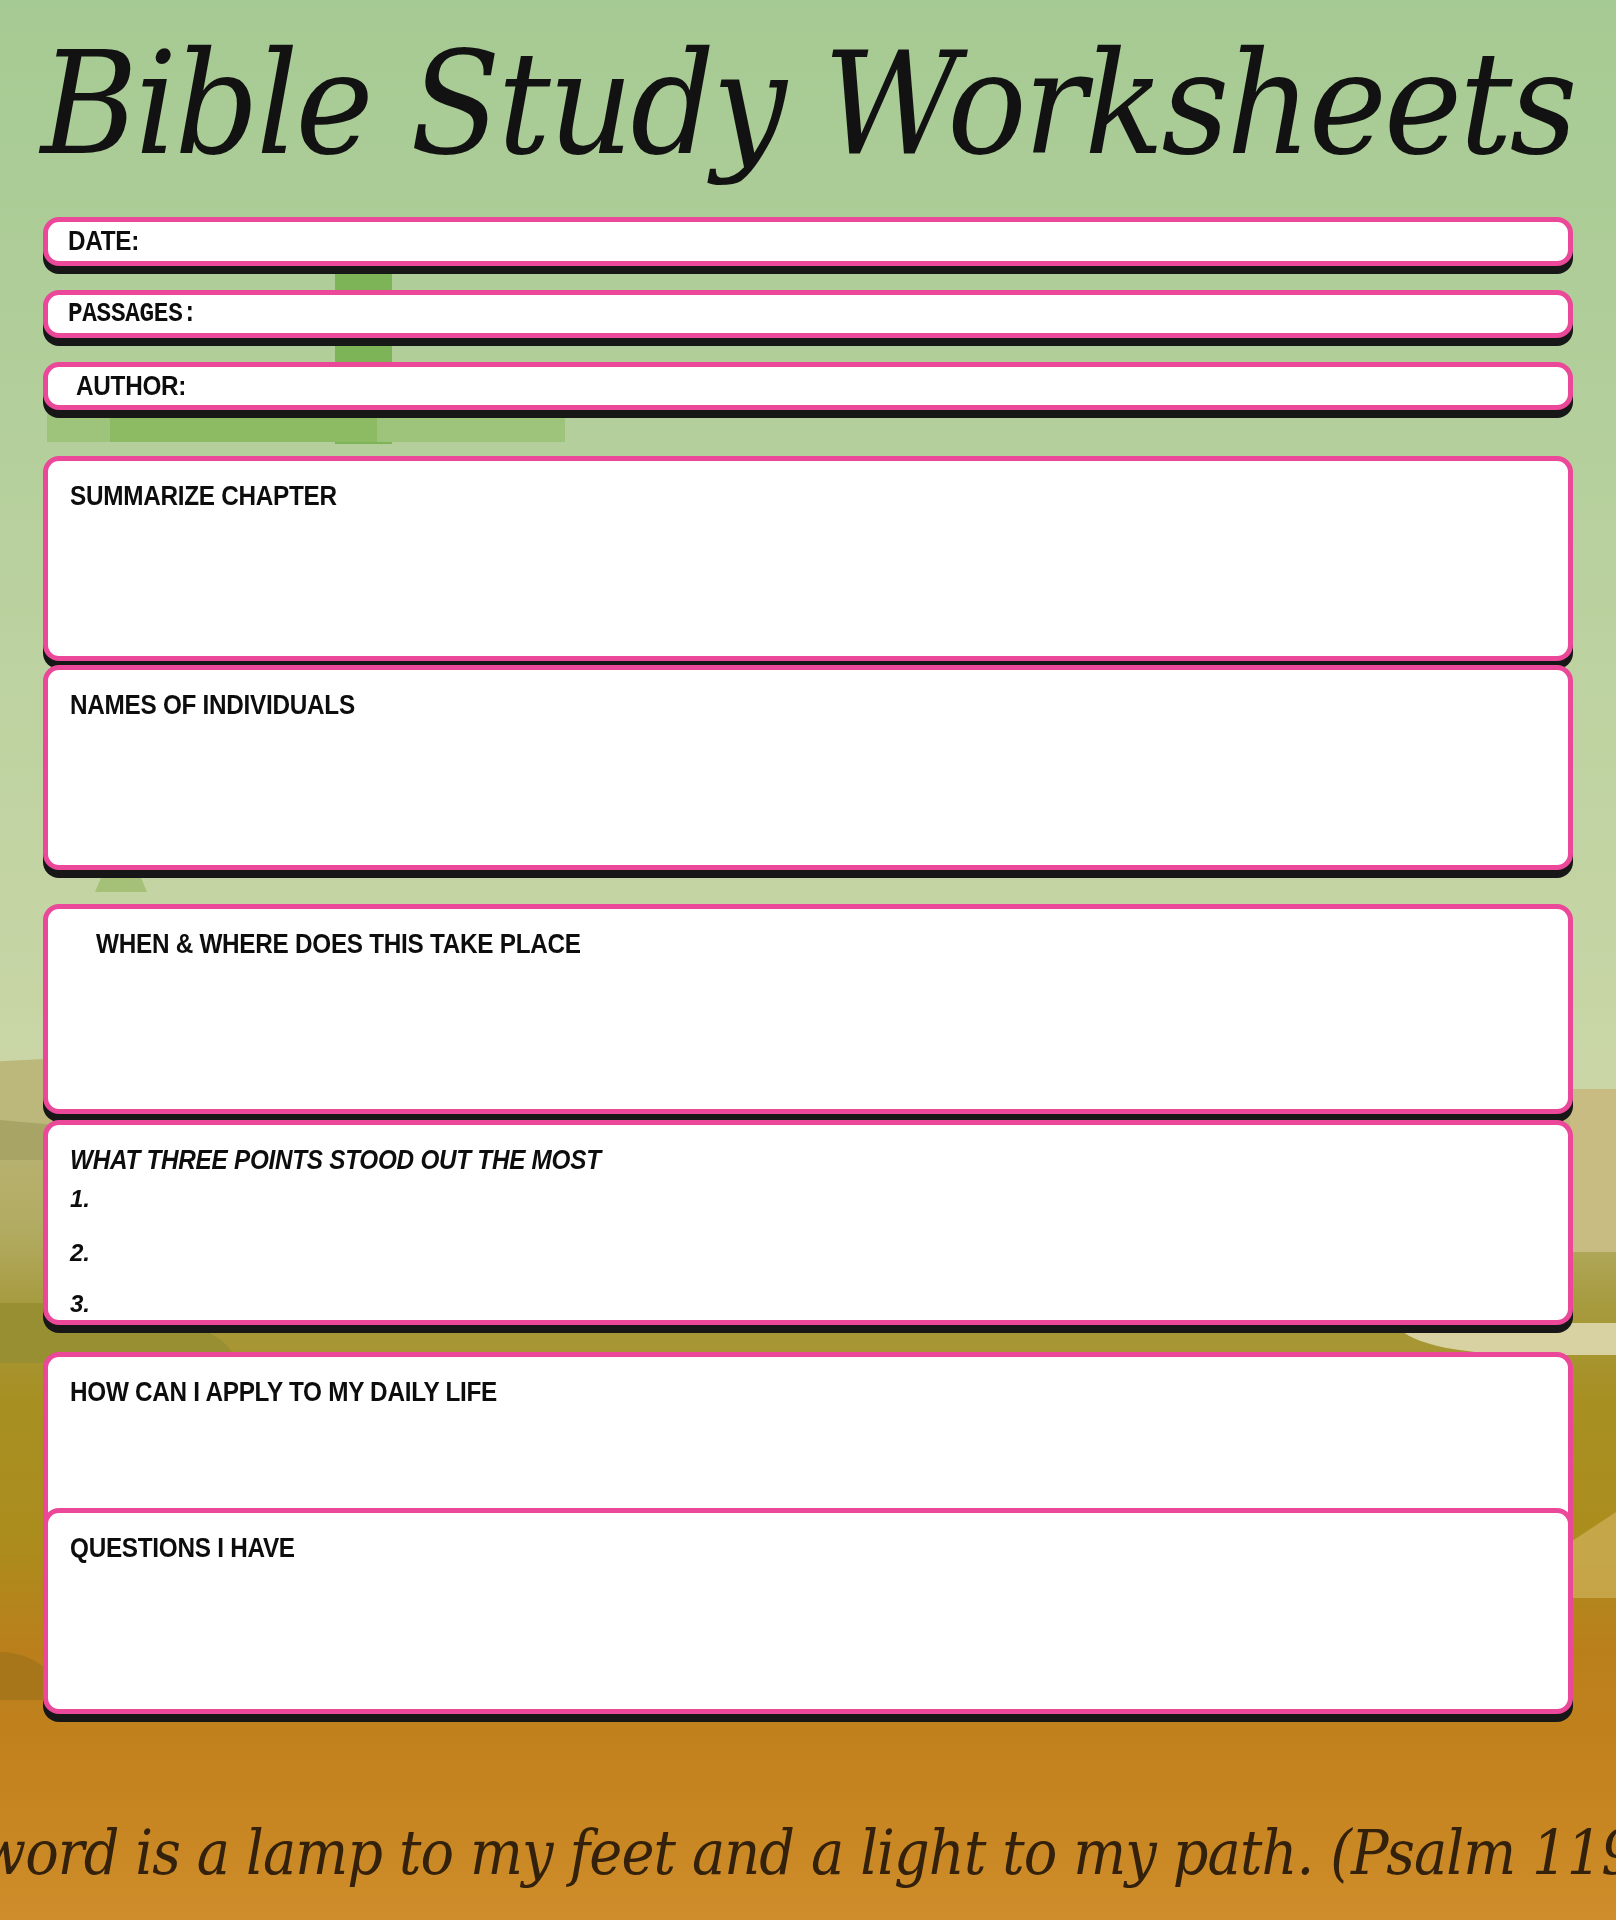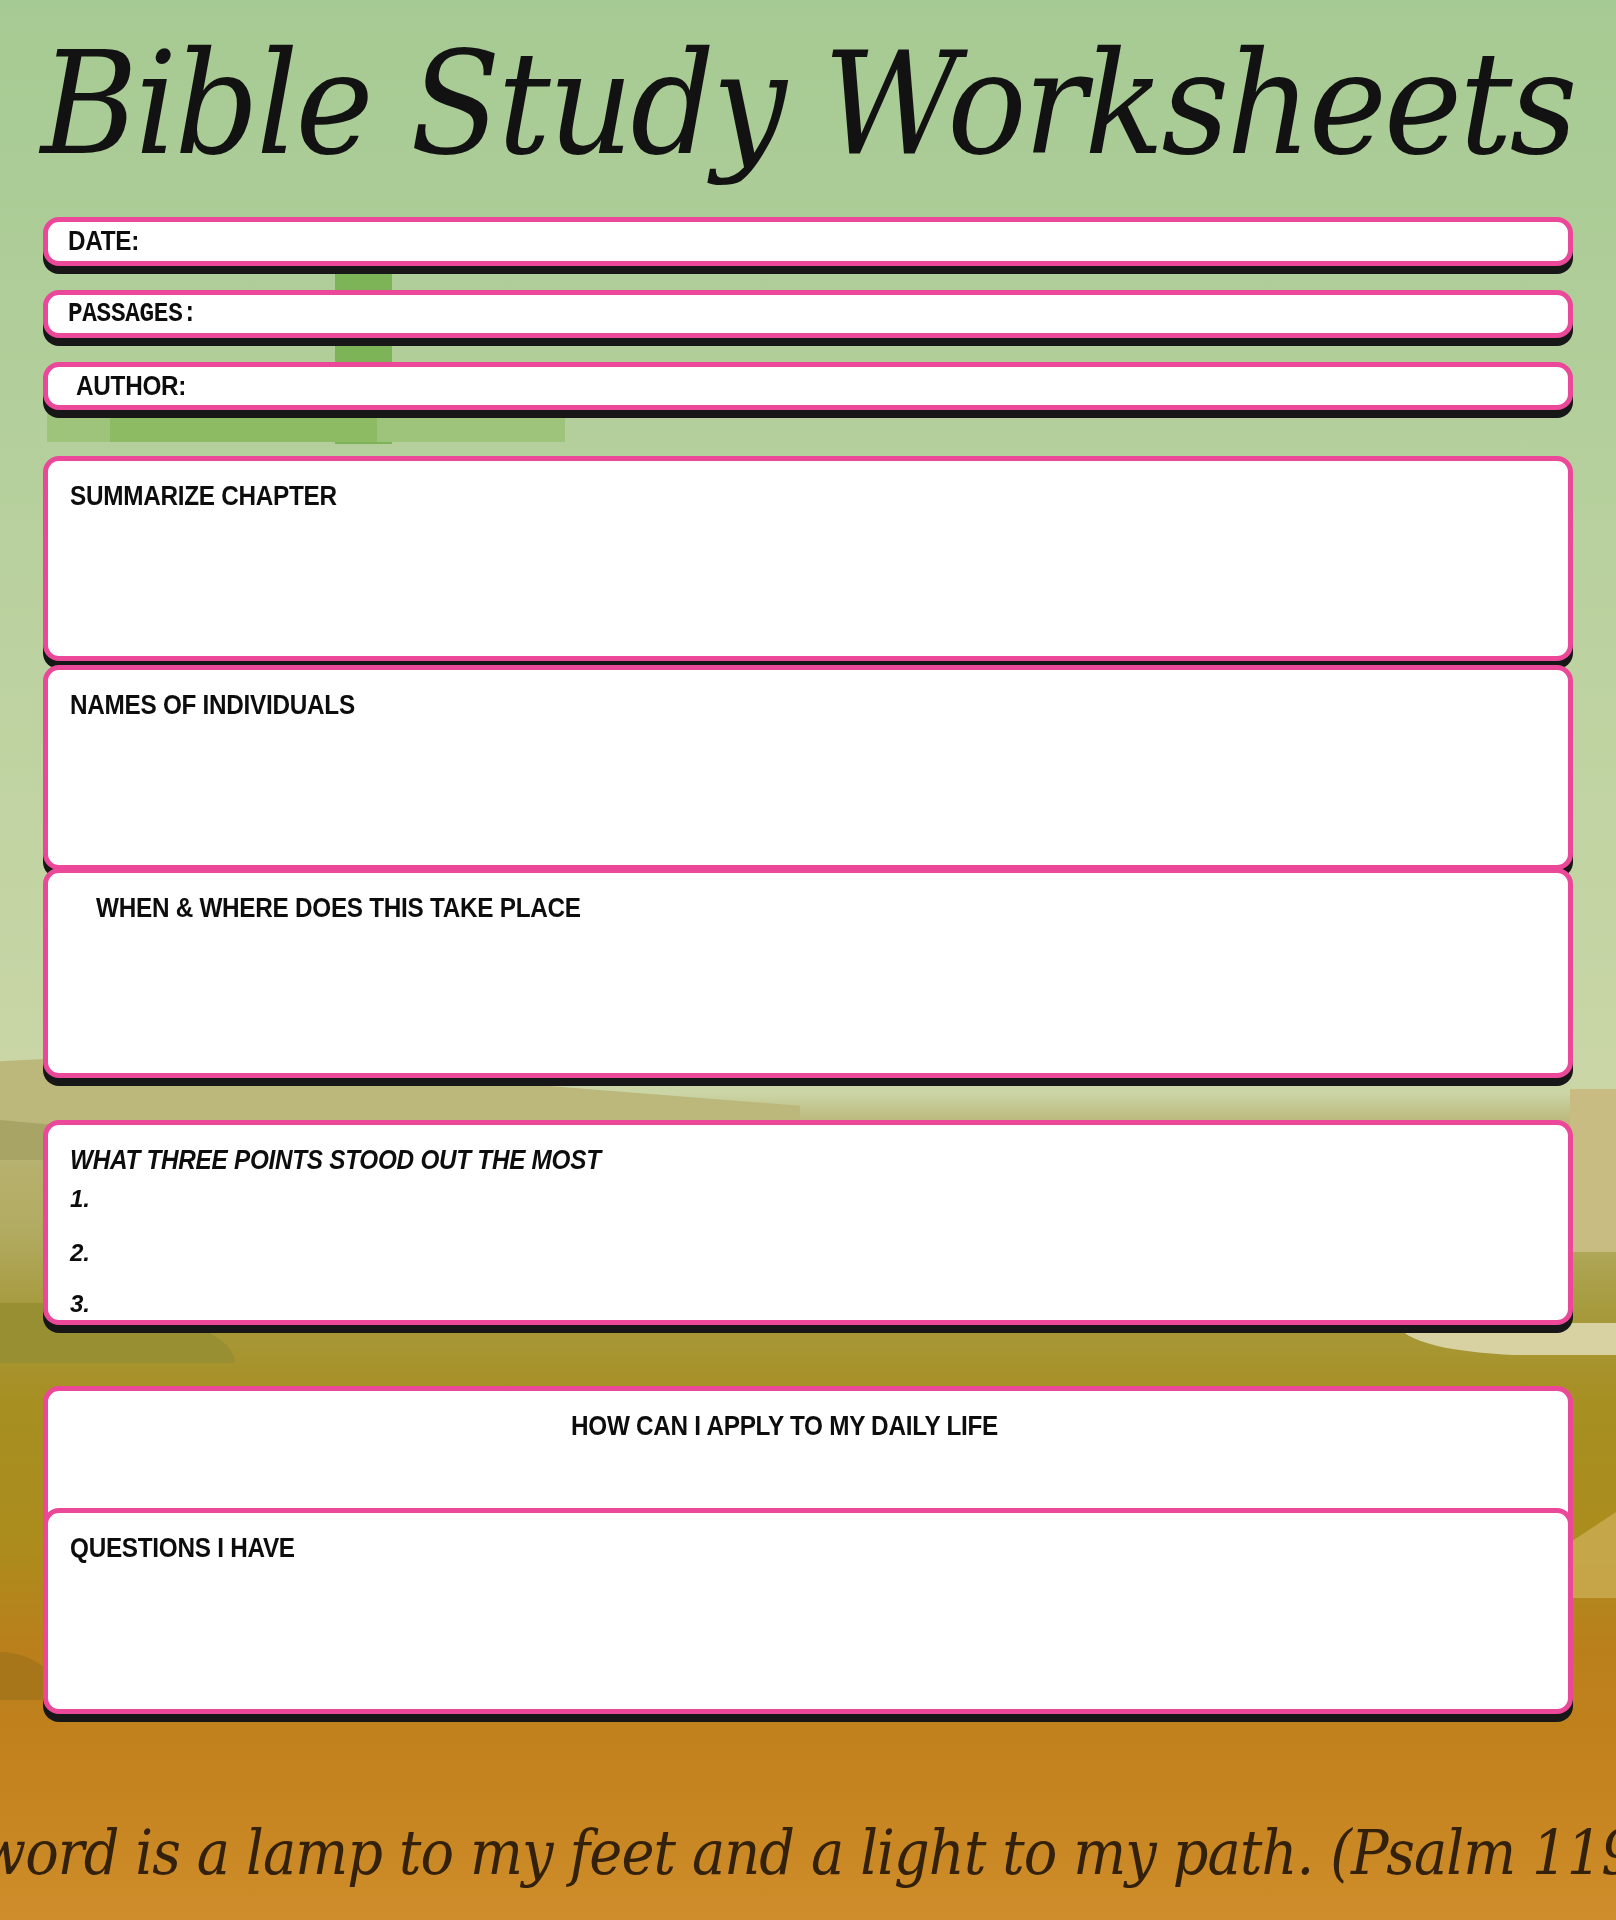--- a/index.html
+++ b/index.html
@@ -63,23 +63,23 @@
     letter-spacing:-.3px;transform:scaleX(.9);transform-origin:left center;
     white-space:nowrap;
   }
   .field{height:49px;display:flex;align-items:center;padding:0 20px;}
   .area{padding:20px 22px;}
   .f-date{top:217px;}
   .f-passages{top:290px;height:48px;font-family:Liberation Mono, monospace;}
   .f-author{top:362px;height:48px;padding-left:28px;}
   .s-summarize{top:440px;height:205px;margin-top:16px;}
   .s-names{top:665px;height:205px;}
-  .s-when{top:868px;height:210px;padding-left:48px;}
+  .s-when{top:904px;height:210px;padding-left:48px;}
   .s-what{top:1120px;height:205px;font-style:italic;}
-  .s-how{top:1386px;height:208px;text-align:center;}
+  .s-how{top:1352px;height:208px;}
   .s-questions{top:1508px;height:206px;}
   .numitem{
     position:absolute;left:22px;color:#0d0d0d;font-weight:700;font-size:24px;
   }
   .ni-1{top:60px;}
   .ni-2{top:114px;}
   .ni-3{top:165px;}
   
   .footer{
     position:absolute;z-index:2;top:1795px;left:0;width:1616px;height:115px;

